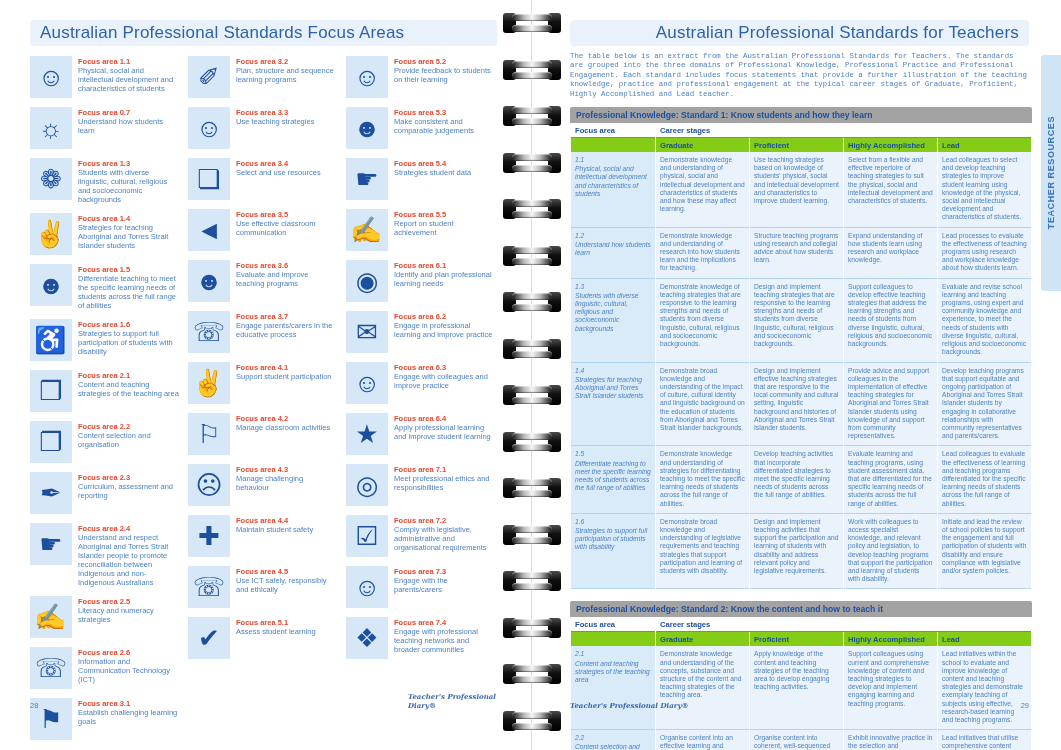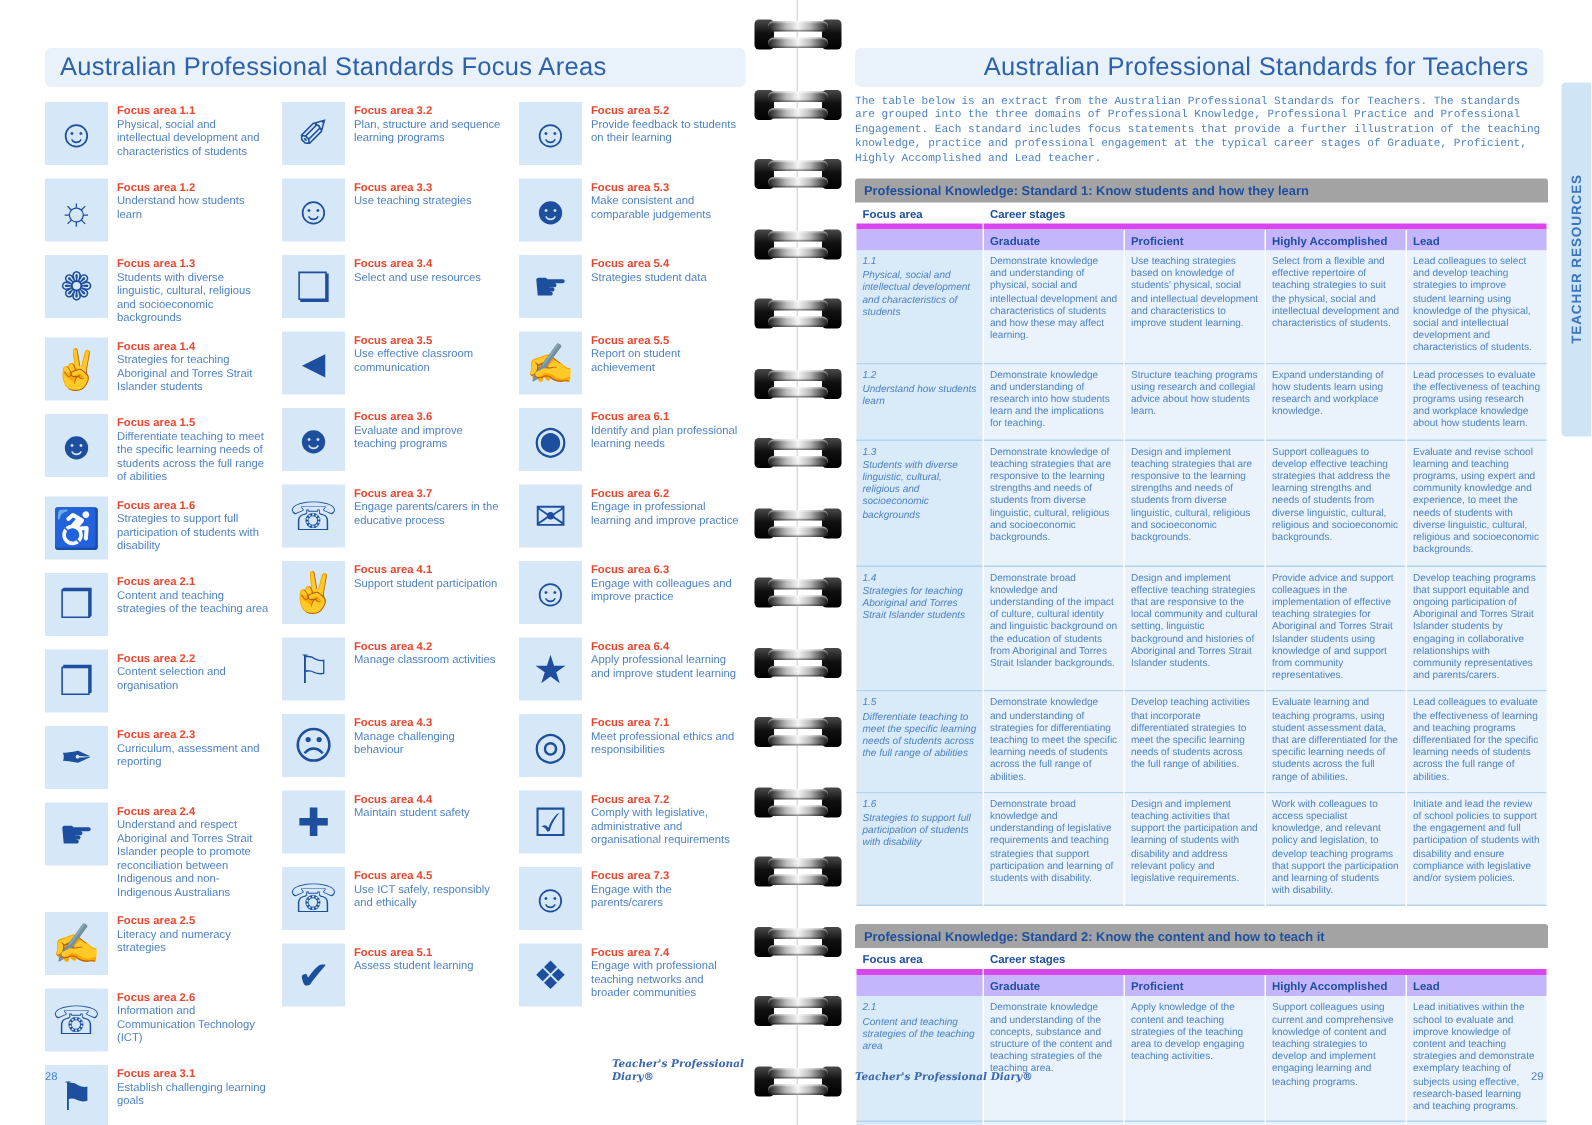--- a/index.html
+++ b/index.html
@@ -2,21 +2,21 @@
 <html><head>
 <meta charset="utf-8">
 <style>
   html,body{margin:0;padding:0;}
   body{
     width:1061px;height:750px;position:relative;overflow:hidden;
     background:#ffffff;font-family:"Liberation Sans",sans-serif;
     -webkit-font-smoothing:antialiased;
   }
   
-  .page{position:absolute;top:16px;height:716px;}
+  .page{position:absolute;top:4px;height:716px;}
   #page-left{left:0;width:505px;}
   #page-right{left:558px;width:483px;}
   .gutter-line{position:absolute;left:531px;top:0;width:1px;height:750px;background:#dddddd;}
 
   
   .title-bar{
     background:#e9f2fa;border-radius:4px;padding:3px 10px;
     color:#2d62ab;font-size:17px;letter-spacing:.2px;font-weight:500;
   }
   #page-left .title-bar{margin:16px 8px 10px 30px;}
@@ -49,22 +49,22 @@
   
   .rp-intro{margin:2px 14px 8px 12px;font-size:7.4px;line-height:9.4px;color:#4d82c4;font-family:Liberation Mono, monospace;}
   .std-table-block{margin:0 0 12px 12px;width:462px;}
   .std-band{
     background:#a3a3a3;color:#1d4f9e;font-weight:bold;font-size:8.6px;
     padding:3px 6px;border-radius:2px 2px 0 0;margin-bottom:1px;
   }
   table.std-table{width:100%;border-collapse:separate;border-spacing:1.5px 0;table-layout:fixed;}
   col.col-focus{width:84px;}
   th{font-size:7.6px;color:#1d4f9e;text-align:left;font-weight:bold;}
-  .subhead-row th{background:#ffffff;padding:2px 4px;border-bottom:4px solid #d946ef;}
-  .stage-head-row th{background:#c4b5fd;padding:2.5px 4px;}
+  .subhead-row th{background:#ffffff;padding:2px 4px;border-bottom:1px solid #d946ef;}
+  .stage-head-row th{background:#84cc16;padding:2.5px 4px;}
   td{
     vertical-align:top;font-size:6.7px;line-height:8.2px;color:#4d82c4;
     padding:4px 4px 5px 4px;border-bottom:1px solid #b3d4ee;
   }
   td.cell-focus{background:#d9eaf8;font-style:italic;}
   td.stage-cell{background:#eaf3fb;}
   .cell-num{margin-bottom:1px;}
 
   
   .side-tab{
@@ -106,21 +106,21 @@
       <div class="fa-num">Focus area 1.1</div>
       <div class="fa-desc">Physical, social and intellectual development and characteristics of students</div>
     </div>
   </div>
 
   <div class="fa-item">
     <div class="fa-icon">
             <span class="fa-glyph">☼</span>
           </div>
     <div class="fa-text">
-      <div class="fa-num">Focus area 1.2</div>
+      <div class="fa-num">Focus area 0.7</div>
       <div class="fa-desc">Understand how students learn</div>
     </div>
   </div>
 
   <div class="fa-item">
     <div class="fa-icon">
             <span class="fa-glyph">❁</span>
           </div>
     <div class="fa-text">
       <div class="fa-num">Focus area 1.3</div>

